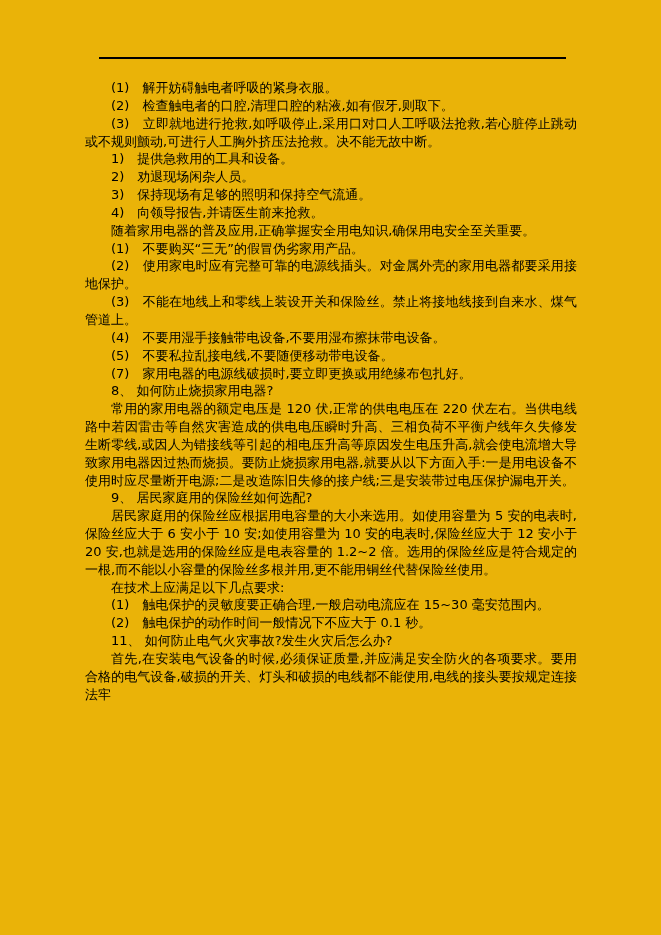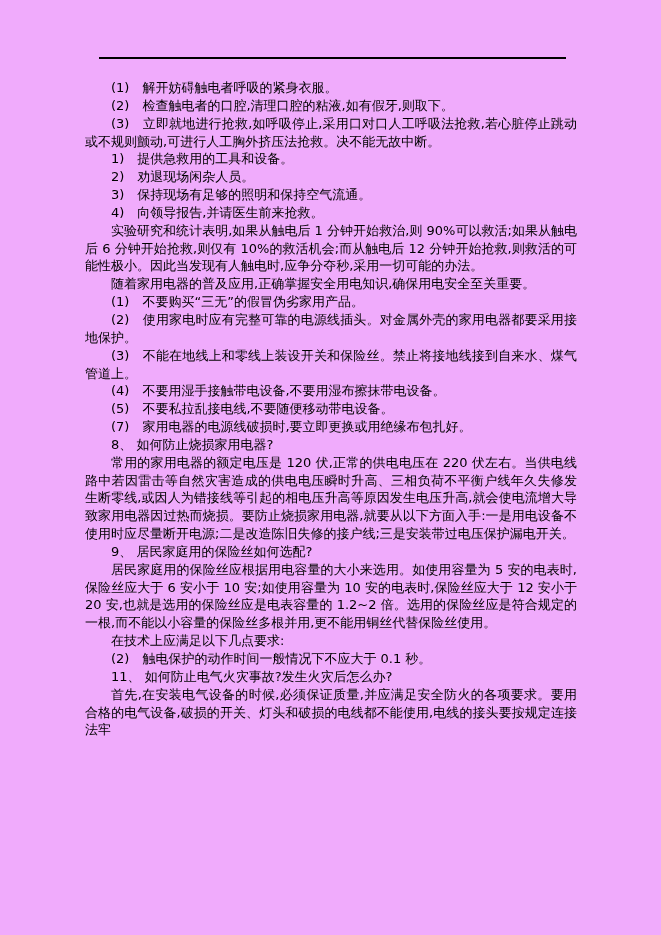--- a/index.html
+++ b/index.html
@@ -36,40 +36,40 @@
   .content p {
     margin: 0;
     padding: 0;
     text-indent: 2em;
     word-break: break-all;
   }
 </style>
 </head>
 <body>
 
-<div class="page" style="background: #f0abfc; color: rgb(0, 0, 0);">
+<div class="page" style="background: #eab308; color: rgb(0, 0, 0);">
   <div class="header-rule" style="background: rgb(0, 0, 0);"></div>
   <div class="content">
       <p class="list-item-paren">(1)　解开妨碍触电者呼吸的紧身衣服。</p>
       <p class="list-item-paren">(2)　检查触电者的口腔,清理口腔的粘液,如有假牙,则取下。</p>
       <p class="list-item-paren">(3)　立即就地进行抢救,如呼吸停止,采用口对口人工呼吸法抢救,若心脏停止跳动或不规则颤动,可进行人工胸外挤压法抢救。决不能无故中断。</p>
       <p class="list-item-num">1)　提供急救用的工具和设备。</p>
       <p class="list-item-num">2)　劝退现场闲杂人员。</p>
       <p class="list-item-num">3)　保持现场有足够的照明和保持空气流通。</p>
       <p class="list-item-num">4)　向领导报告,并请医生前来抢救。</p>
-      <p class="paragraph">实验研究和统计表明,如果从触电后 1 分钟开始救治,则 90%可以救活;如果从触电后 6 分钟开始抢救,则仅有 10%的救活机会;而从触电后 12 分钟开始抢救,则救活的可能性极小。因此当发现有人触电时,应争分夺秒,采用一切可能的办法。</p>
       <p class="paragraph">随着家用电器的普及应用,正确掌握安全用电知识,确保用电安全至关重要。</p>
       <p class="list-item-paren">(1)　不要购买“三无”的假冒伪劣家用产品。</p>
       <p class="list-item-paren">(2)　使用家电时应有完整可靠的电源线插头。对金属外壳的家用电器都要采用接地保护。</p>
       <p class="list-item-paren">(3)　不能在地线上和零线上装设开关和保险丝。禁止将接地线接到自来水、煤气管道上。</p>
       <p class="list-item-paren">(4)　不要用湿手接触带电设备,不要用湿布擦抹带电设备。</p>
       <p class="list-item-paren">(5)　不要私拉乱接电线,不要随便移动带电设备。</p>
       <p class="list-item-paren">(7)　家用电器的电源线破损时,要立即更换或用绝缘布包扎好。</p>
       <p class="question-heading">8、 如何防止烧损家用电器?</p>
       <p class="paragraph">常用的家用电器的额定电压是 120 伏,正常的供电电压在 220 伏左右。当供电线路中若因雷击等自然灾害造成的供电电压瞬时升高、三相负荷不平衡户线年久失修发生断零线,或因人为错接线等引起的相电压升高等原因发生电压升高,就会使电流增大导致家用电器因过热而烧损。要防止烧损家用电器,就要从以下方面入手:一是用电设备不使用时应尽量断开电源;二是改造陈旧失修的接户线;三是安装带过电压保护漏电开关。</p>
       <p class="question-heading">9、 居民家庭用的保险丝如何选配?</p>
       <p class="paragraph">居民家庭用的保险丝应根据用电容量的大小来选用。如使用容量为 5 安的电表时,保险丝应大于 6 安小于 10 安;如使用容量为 10 安的电表时,保险丝应大于 12 安小于 20 安,也就是选用的保险丝应是电表容量的 1.2~2 倍。选用的保险丝应是符合规定的一根,而不能以小容量的保险丝多根并用,更不能用铜丝代替保险丝使用。</p>
       <p class="paragraph">在技术上应满足以下几点要求:</p>
+      <p class="list-item-paren">(1)　触电保护的灵敏度要正确合理,一般启动电流应在 15~30 毫安范围内。</p>
       <p class="list-item-paren">(2)　触电保护的动作时间一般情况下不应大于 0.1 秒。</p>
       <p class="question-heading">11、 如何防止电气火灾事故?发生火灾后怎么办?</p>
       <p class="paragraph">首先,在安装电气设备的时候,必须保证质量,并应满足安全防火的各项要求。要用合格的电气设备,破损的开关、灯头和破损的电线都不能使用,电线的接头要按规定连接法牢</p>
     </div>
 </div>
 
 </body></html>

